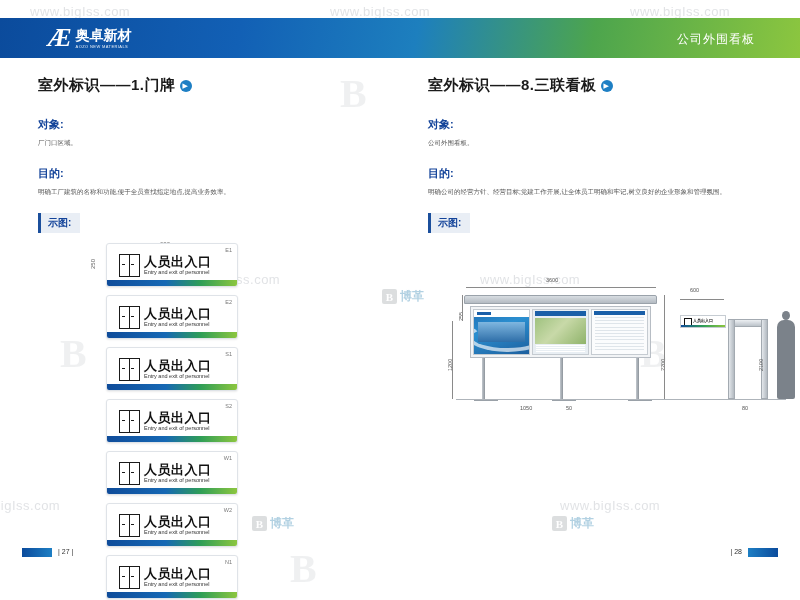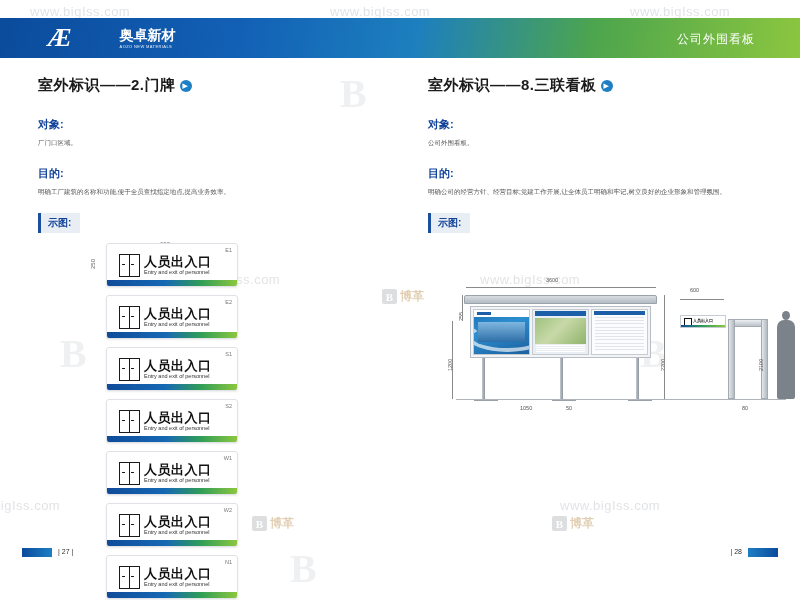--- a/index.html
+++ b/index.html
@@ -17,21 +17,21 @@
     font-family:"Liberation Sans",sans-serif;
   }
   .wm-logo{
     position:absolute;opacity:.30;display:flex;align-items:center;gap:3px;
   }
   .wm-logo .mark{
     width:15px;height:15px;background:#8e9399;color:#fff;border-radius:2px;
     font-size:11px;font-weight:bold;display:flex;align-items:center;justify-content:center;
     font-family:"Liberation Serif",serif;
   }
-  .wm-logo .nm{font-size:12px;color:#a16207;font-weight:bold;}
+  .wm-logo .nm{font-size:12px;color:#0369a1;font-weight:bold;}
   .wm-big{
     position:absolute;opacity:.22;font-size:40px;color:#b9bec4;font-weight:bold;
     font-family:"Liberation Serif",serif;
   }
 
   
   .header{
     position:absolute;left:0;top:18px;width:800px;height:40px;z-index:10;
     background:linear-gradient(100deg,#0b4b9c 0%,#1260b5 30%,#1d7fbe 52%,#4da54d 74%,#8cc63f 100%);
   }
@@ -199,33 +199,33 @@
 
   <div class="wm-big" style="left:340px; top:70px;">B</div>
   <div class="wm-big" style="left:60px;  top:330px;">B</div>
   <div class="wm-big" style="left:640px; top:330px;">B</div>
   <div class="wm-big" style="left:290px; top:545px;">B</div>
 </div>
 
 <div class="header">
   <div class="header-logo">
     <span class="hl-mark">Æ</span>
-    <span style="display:flex;flex-direction:column;margin-left:44px;">
+    <span style="display:flex;flex-direction:column;">
       <span class="hl-cn">奥卓新材</span>
       <span class="hl-en">AOZO NEW MATERIALS</span>
     </span>
   </div>
   <div class="header-title">公司外围看板</div>
 </div>
 
 <div class="page">
 
   <div class="col col-left">
     <div class="sec-title">
-      <span>室外标识——2.门牌</span>
+      <span>室外标识——1.门牌</span>
       <span class="play">▶</span>
     </div>
 
     <div class="sub-h obj">对象:</div>
     <div class="body-txt">厂门口区域。</div>
 
     <div class="sub-h">目的:</div>
     <div class="body-txt">明确工厂建筑的名称和功能,便于全员查找指定地点,提高业务效率。</div>
 
     <div class="label-box">示图:</div>

